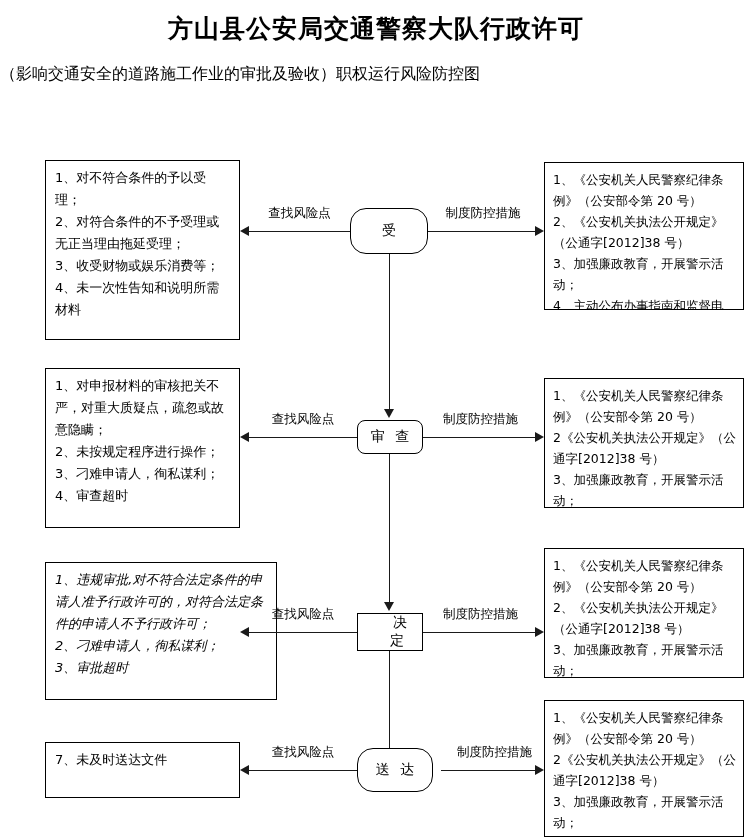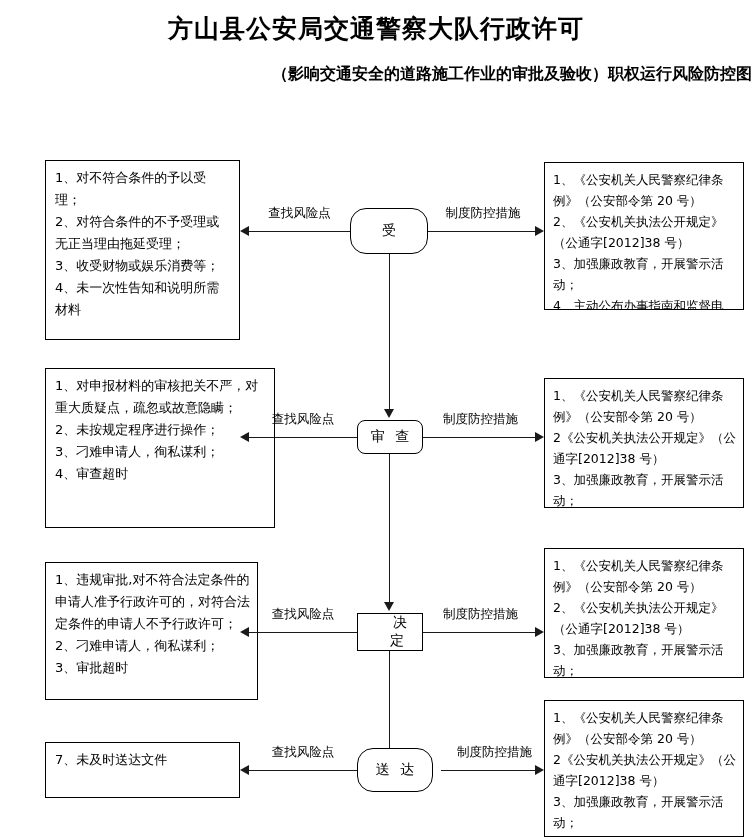--- a/index.html
+++ b/index.html
@@ -26,23 +26,23 @@
     font-size: 25px;
     font-weight: bold;
     letter-spacing: 1px;
     line-height: 34px;
   }
   .page-subtitle {
     position: absolute;
     left: 0;
     top: 62px;
     width: 752px;
-    text-align: right;
+    text-align: left;
     font-size: 16px;
-    font-weight: bold;
+    font-weight: normal;
     line-height: 24px;
   }
 
   
   .risk-box, .measure-box {
     position: absolute;
     border: 1px solid #000000;
     background: #ffffff;
     box-sizing: border-box;
     font-size: 13px;
@@ -133,21 +133,21 @@
 <div class="arrow arrow-left" style="left:240px; top:226px;"></div>
 <div class="edge-label" style="left:249px; top:205px; width:101px;">查找风险点</div>
 
 <div class="hline" style="left:428px; top:231px; width:107px;"></div>
 <div class="arrow arrow-right" style="left:535px; top:226px;"></div>
 <div class="edge-label" style="left:428px; top:205px; width:110px;">制度防控措施</div>
 
 <div class="vline" style="left:389px; top:254px; height:155px;"></div>
 <div class="arrow arrow-down" style="left:384px; top:409px;"></div>
 
-<div class="risk-box" style="left:45px; top:368px; width:230px; height:160px;">1、对申报材料的审核把关不严，对重大质疑点，疏忽或故意隐瞒；
+<div class="risk-box" style="left:45px; top:368px; width:195px; height:160px;">1、对申报材料的审核把关不严，对重大质疑点，疏忽或故意隐瞒；
 2、未按规定程序进行操作；
 3、刁难申请人，徇私谋利；
 4、审查超时</div>
 
 <div class="node" style="left:357px; top:420px; width:66px; height:34px;border-radius:8px;">审 查</div>
 
 <div class="measure-box" style="left:544px; top:378px; width:200px; height:130px;">1、《公安机关人民警察纪律条例》（公安部令第 20 号）
 2《公安机关执法公开规定》（公通字[2012]38 号）
 3、加强廉政教育，开展警示活动；
 4、主动公布办事指南和监督电话。</div>
@@ -156,21 +156,21 @@
 <div class="arrow arrow-left" style="left:240px; top:432px;"></div>
 <div class="edge-label" style="left:249px; top:411px; width:108px;">查找风险点</div>
 
 <div class="hline" style="left:423px; top:437px; width:112px;"></div>
 <div class="arrow arrow-right" style="left:535px; top:432px;"></div>
 <div class="edge-label" style="left:423px; top:411px; width:115px;">制度防控措施</div>
 
 <div class="vline" style="left:389px; top:454px; height:148px;"></div>
 <div class="arrow arrow-down" style="left:384px; top:602px;"></div>
 
-<div class="risk-box" style="left:45px; top:562px; width:213px; height:138px;">1、违规审批,对不符合法定条件的申请人准予行政许可的，对符合法定条件的申请人不予行政许可；
+<div class="risk-box" style="left:45px; top:562px; width:232px; height:138px;font-style:italic;">1、违规审批,对不符合法定条件的申请人准予行政许可的，对符合法定条件的申请人不予行政许可；
 2、刁难申请人，徇私谋利；
 3、审批超时</div>
 
 <div class="node" style="left:357px; top:613px; width:66px; height:38px;padding-left:32px;">决 定</div>
 
 <div class="measure-box" style="left:544px; top:548px; width:200px; height:130px;">1、《公安机关人民警察纪律条例》（公安部令第 20 号）
 2、《公安机关执法公开规定》（公通字[2012]38 号）
 3、加强廉政教育，开展警示活动；
 4、主动公布办事指南和监督电话。</div>
 

